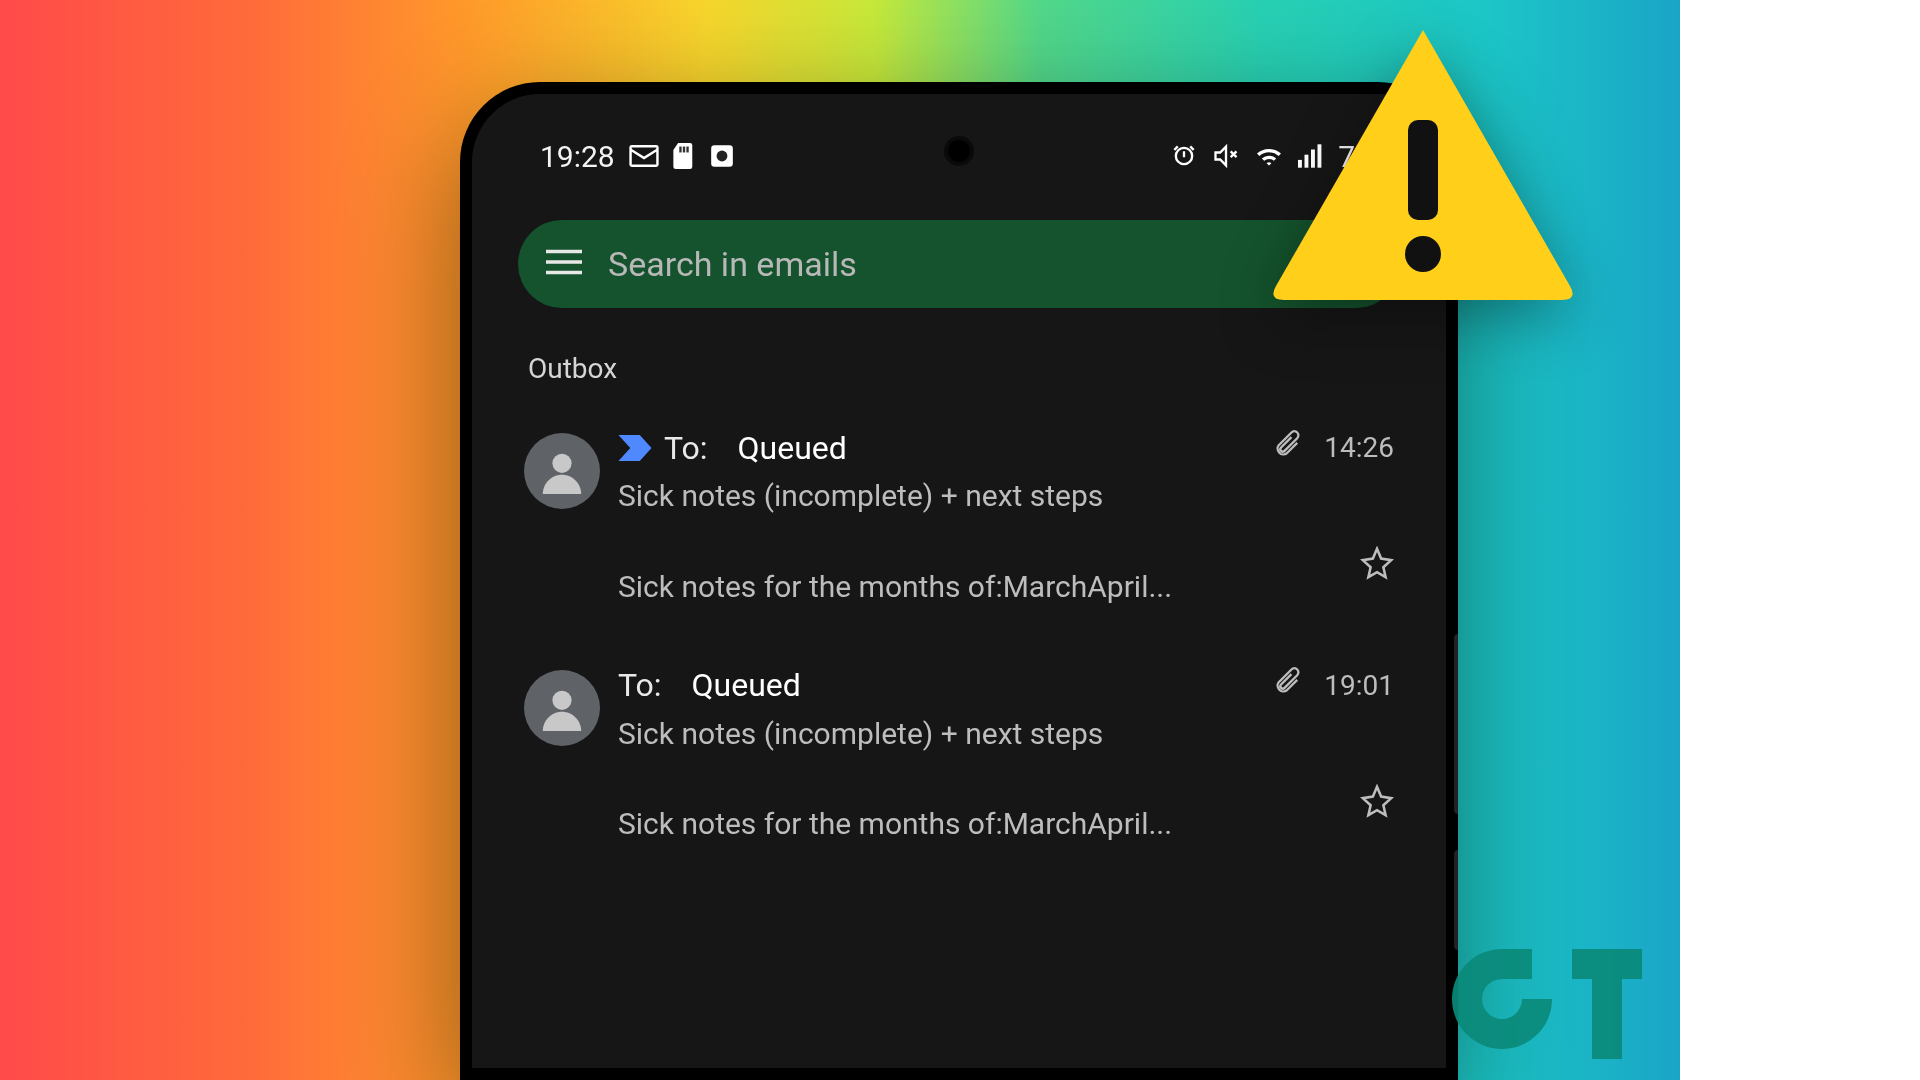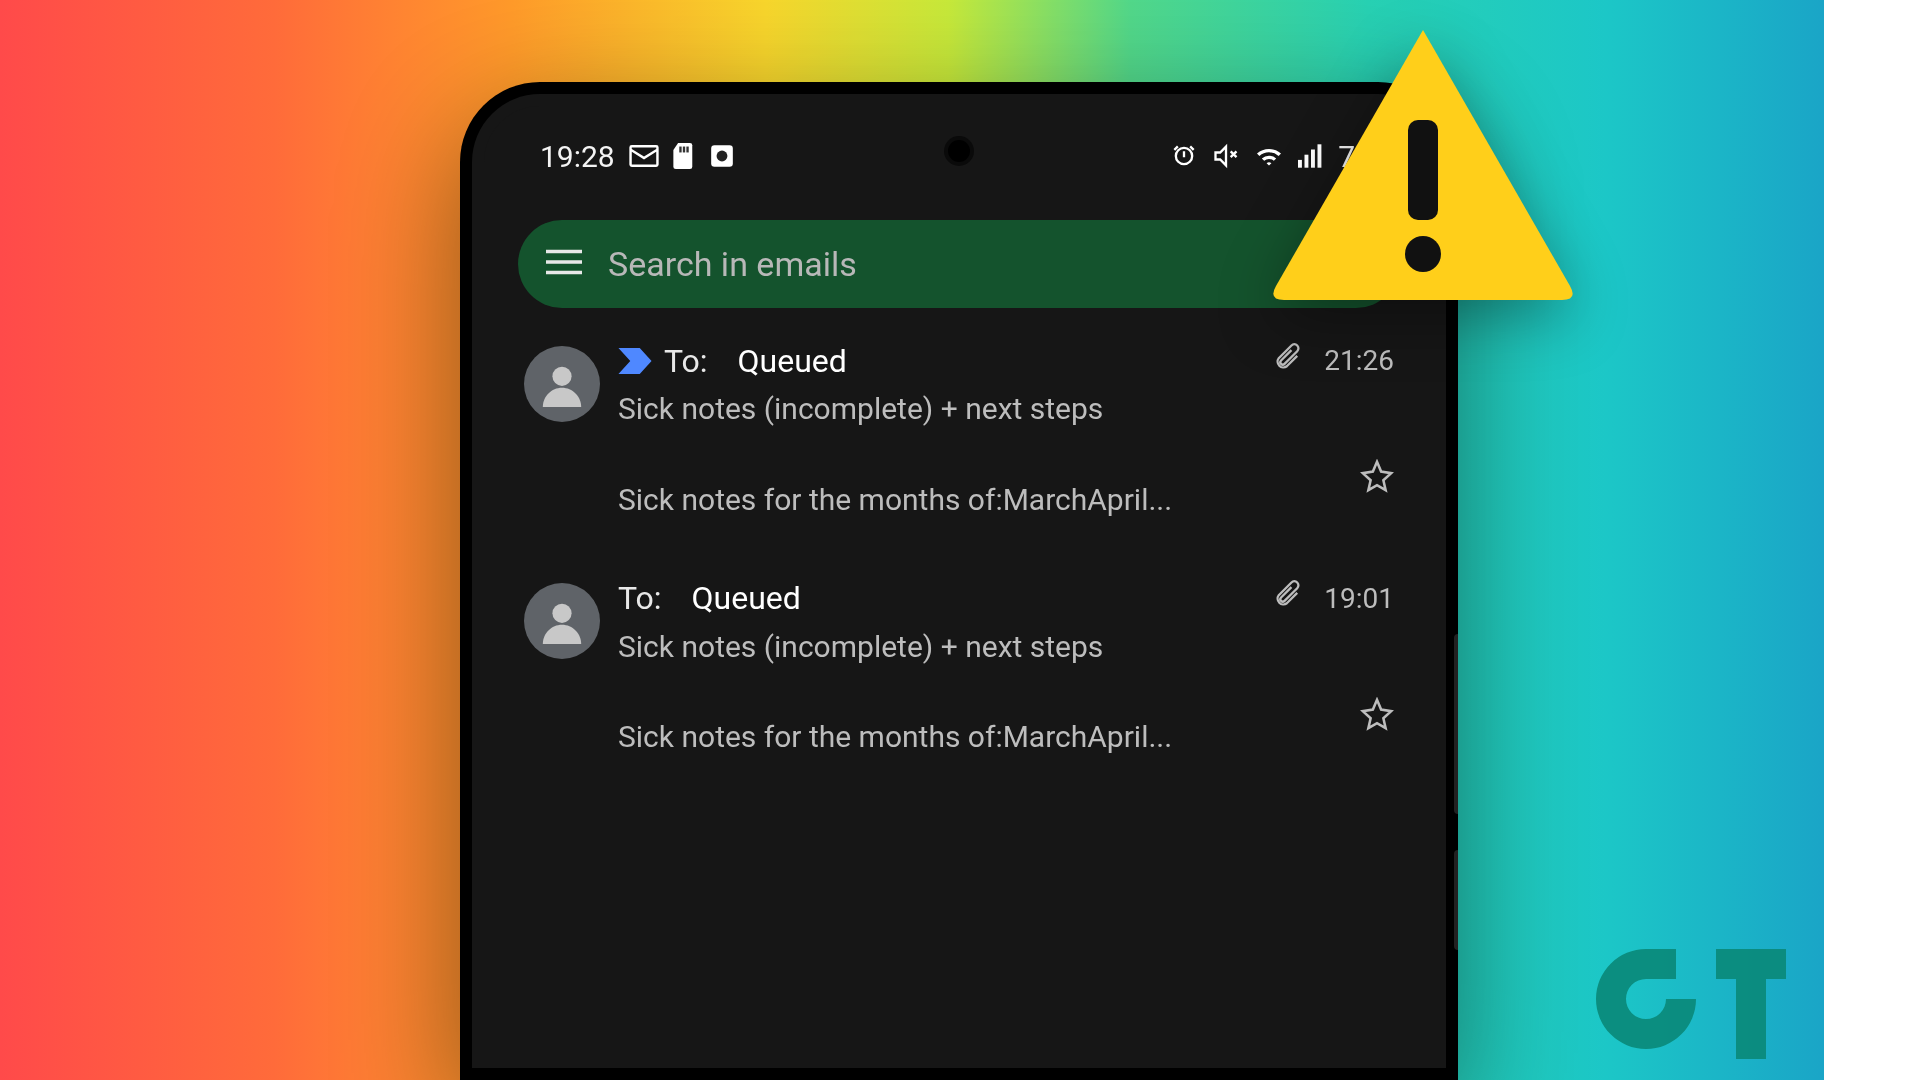--- a/index.html
+++ b/index.html
@@ -1,18 +1,18 @@
 <!DOCTYPE html>
 <html><head>
 <meta charset="utf-8">
 <style>
   * { margin: 0; padding: 0; box-sizing: border-box; }
   html, body { width: 1920px; height: 1080px; overflow: hidden; font-family: Roboto, Arial, sans-serif; }
   .bg {
-    width: 1824px; height: 1080px;
+    width: 1680px; height: 1080px;
     background: linear-gradient(90deg,
       #ff4a4a 0%, #ff6b3a 15%, #ff9a2a 28%, #f8d62c 42%,
       #c7e93a 52%, #52d88a 62%, #28d1b3 75%, #1cc7c7 88%, #1aa5c7 100%);
     position: relative;
   }
   .phone {
     position: absolute;
     left: 460px; top: 82px;
     width: 998px; height: 998px;
     border-radius: 80px 80px 0 0;
@@ -179,20 +179,21 @@
           <svg width="36" height="28" viewBox="0 0 24 18" fill="none" stroke="#e8e8e8" stroke-width="2.4">
               <line x1="0" y1="2" x2="24" y2="2"></line>
               <line x1="0" y1="9" x2="24" y2="9"></line>
               <line x1="0" y1="16" x2="24" y2="16"></line>
             </svg>
         </span>
         <span class="search-placeholder">Search in emails</span>
         <span class="avatar-btn"></span>
       </div>
 
+      <div class="section-label">Outbox</div>
 
       <div class="email-list">
 
         <div class="email-item">
           <div class="contact-avatar">
             <svg width="46" height="46" viewBox="0 0 24 24" fill="#c8c8c8">
                 <circle cx="12" cy="8" r="5"></circle>
                 <path d="M2 24c0-5.5 4.5-10 10-10s10 4.5 10 10z"></path>
               </svg>
           </div>
@@ -204,21 +205,21 @@
                   </svg>
               </span>
               <span class="to-label">To:</span>
               <span class="queued-label">Queued</span>
               <span class="head-spacer"></span>
               <span class="attach-icon">
                 <svg width="28" height="30" viewBox="0 0 24 26" fill="none" stroke="#bdbdbd" stroke-width="2">
                     <path d="M20 12l-9 9a5 5 0 0 1-7-7L15 3a3.5 3.5 0 0 1 5 5L9 19a2 2 0 0 1-3-3l9-9"></path>
                   </svg>
               </span>
-              <span class="email-time">21:26</span>
+              <span class="email-time">14:26</span>
             </div>
             <div class="email-subject">Sick notes (incomplete) + next steps</div>
             <div class="preview-row">
               <div class="email-preview">Sick notes for the months of:MarchApril...</div>
               <span class="star-icon">
                 <svg width="34" height="34" viewBox="0 0 24 24" fill="none" stroke="#bdbdbd" stroke-width="1.8">
                     <path d="M12 2l2.9 6.9L22 10l-5.5 5 1.6 7L12 18.5 5.9 22l1.6-7L2 10l7.1-1.1z"></path>
                   </svg>
               </span>
             </div>

